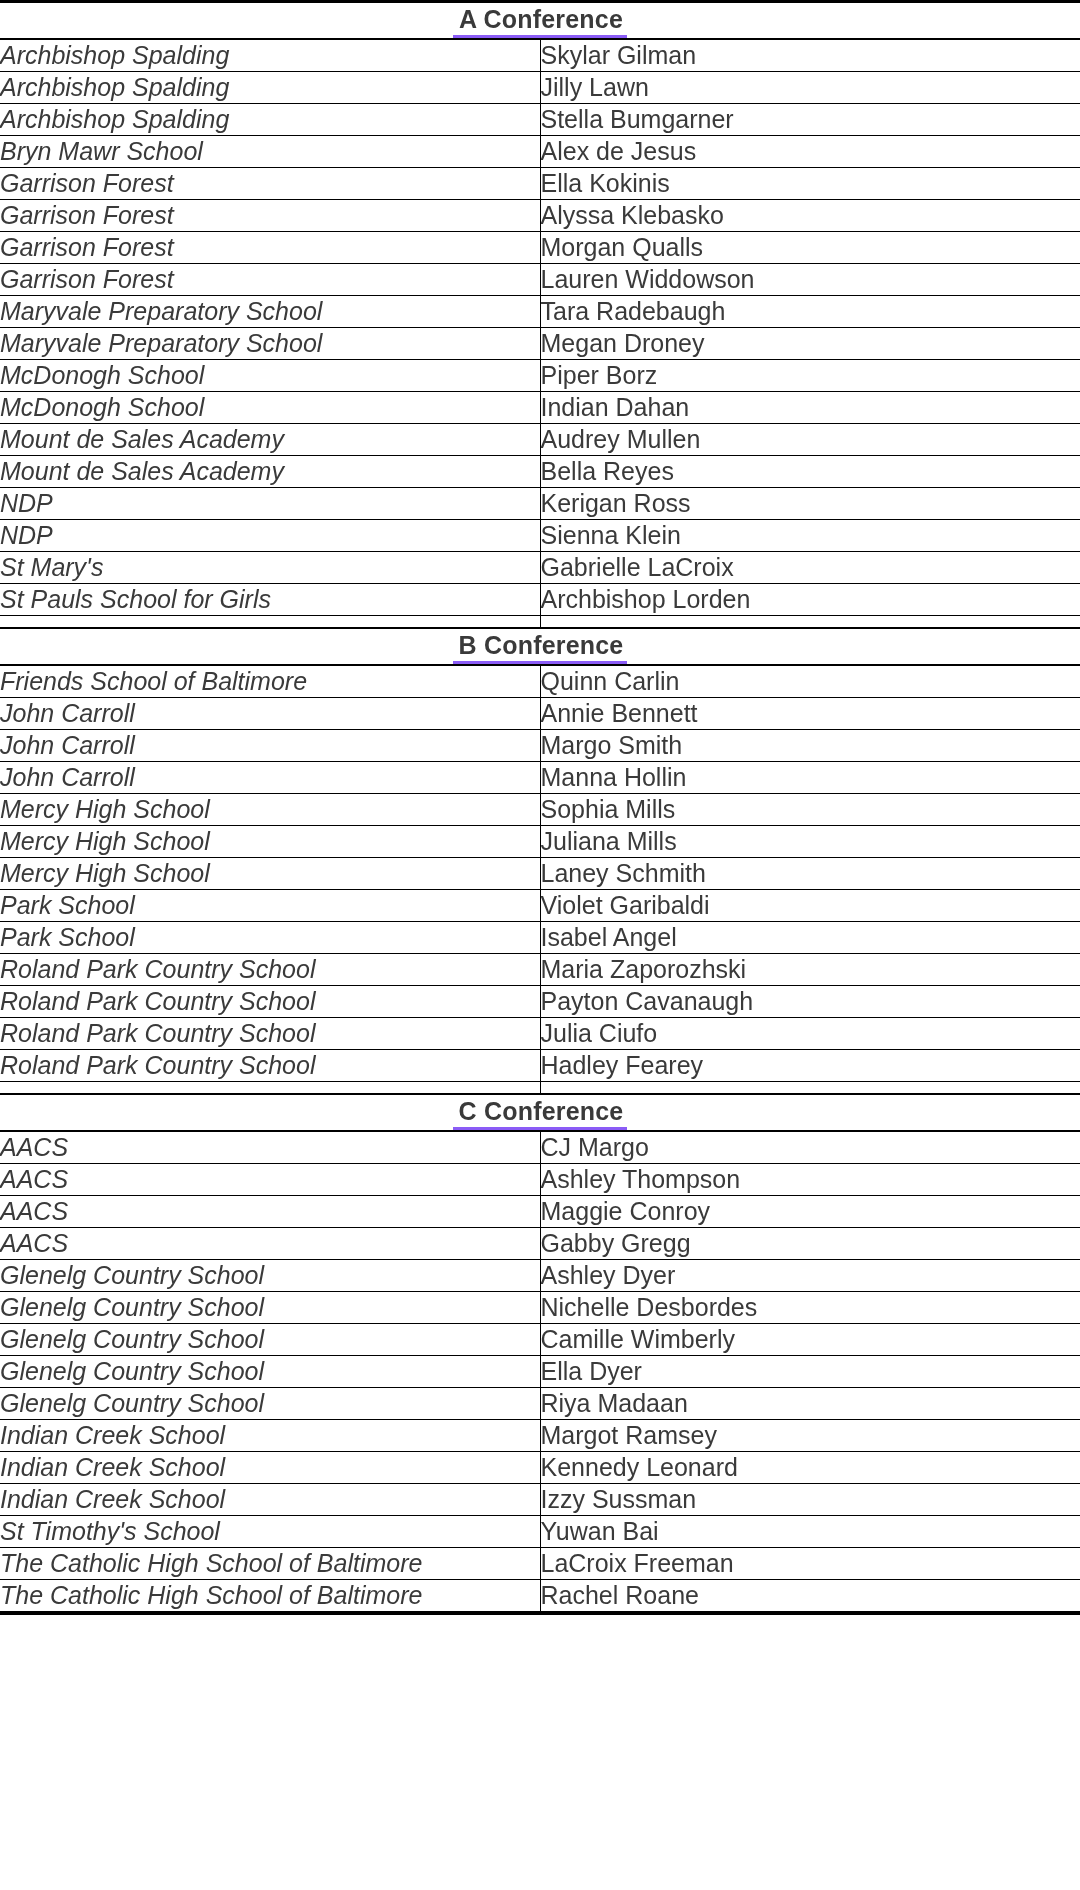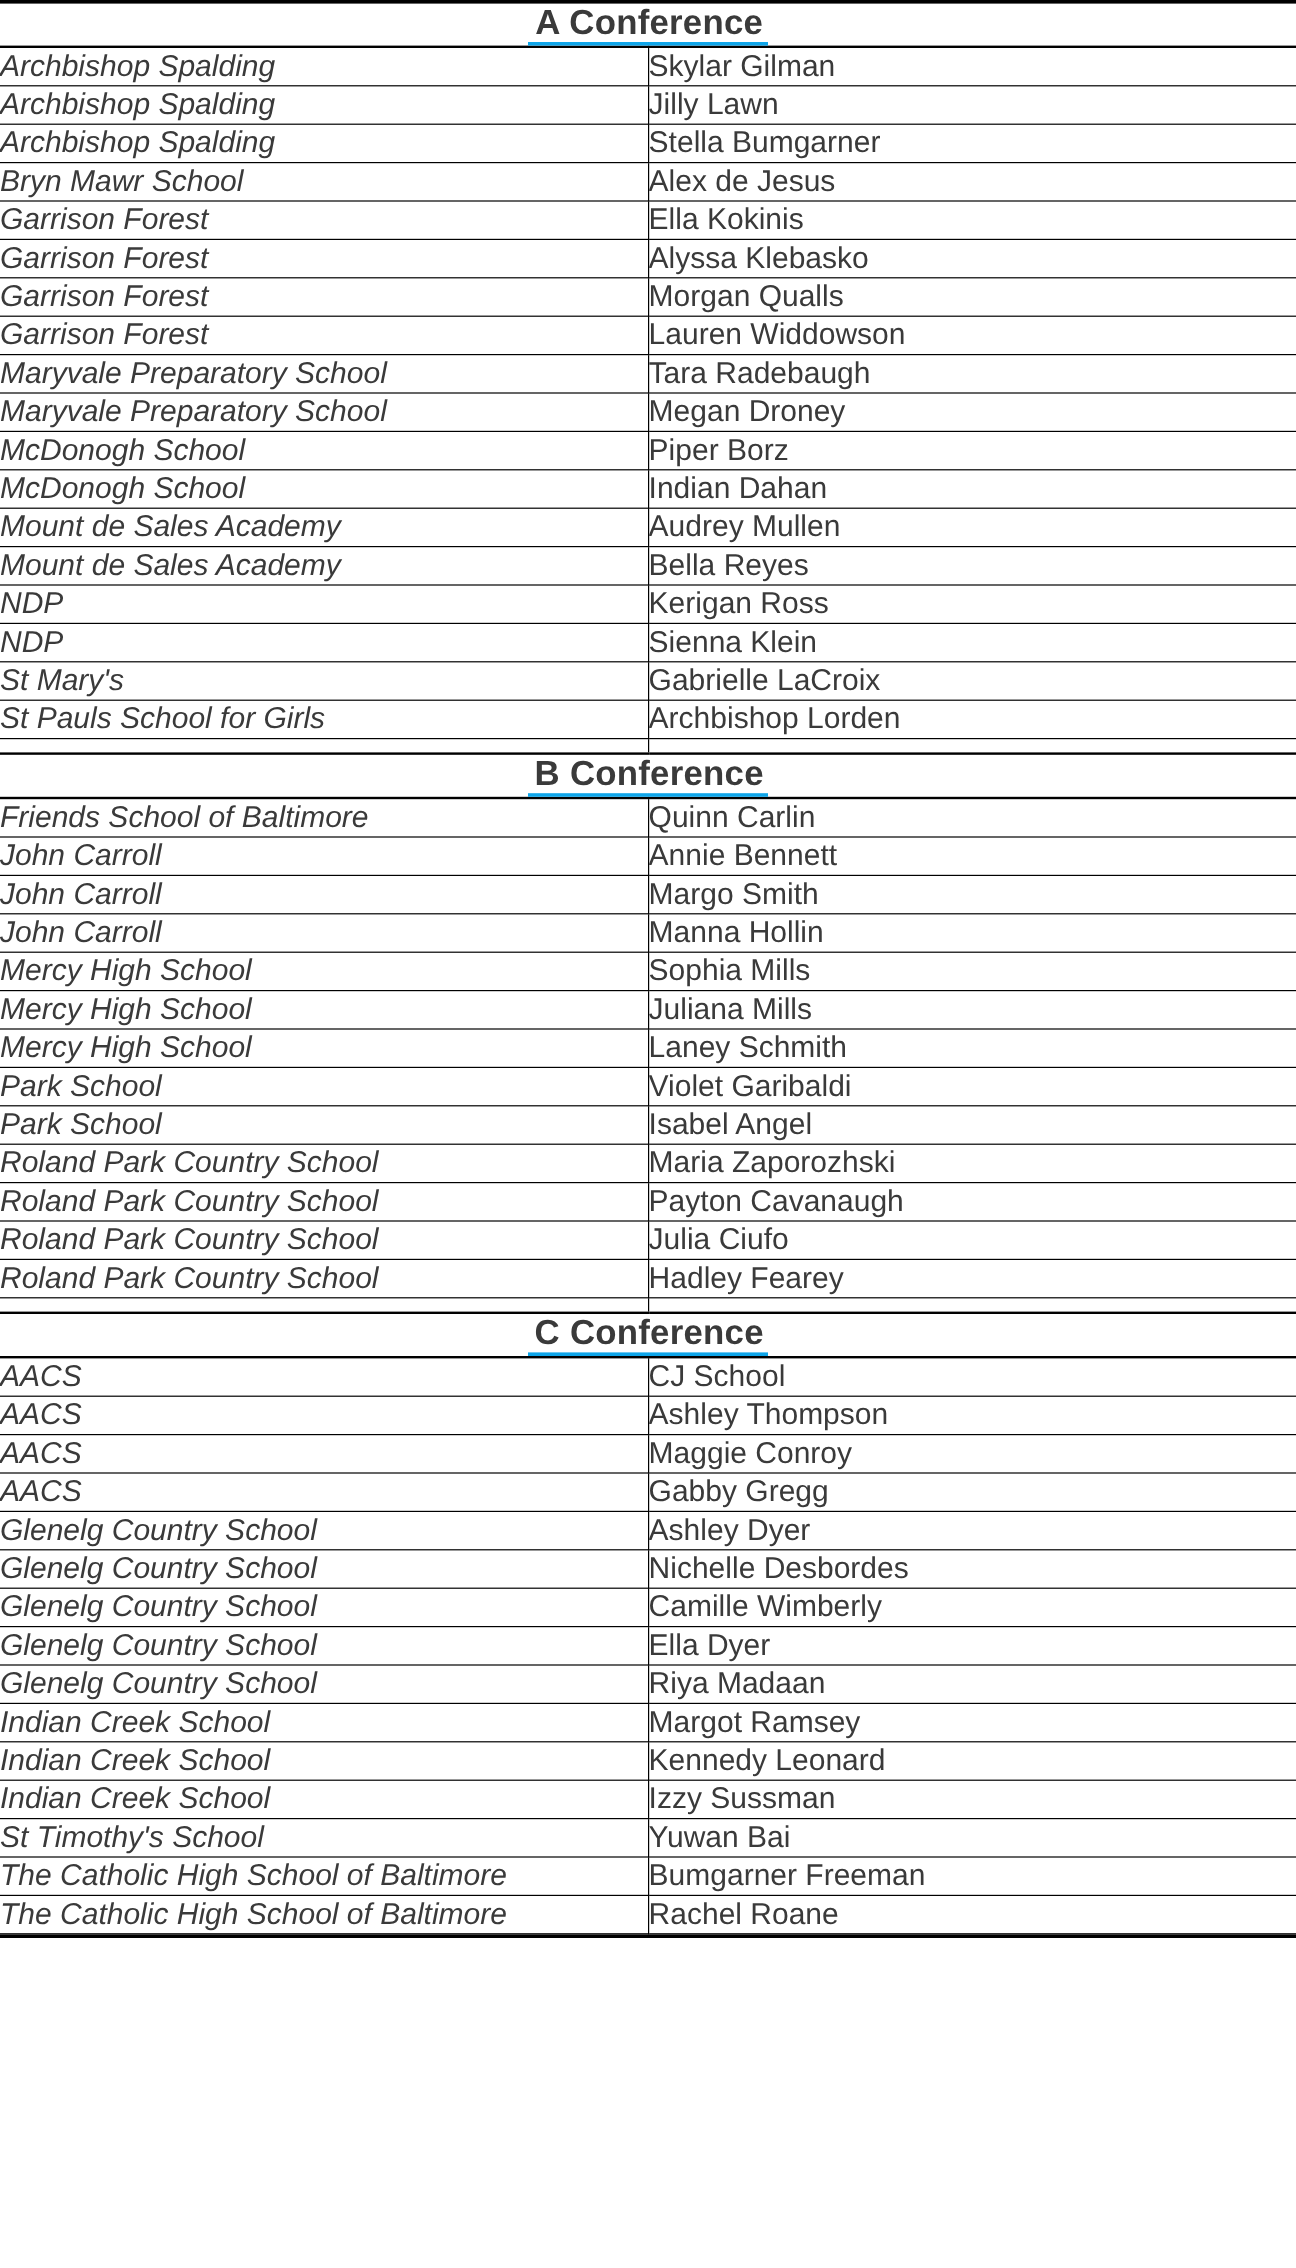--- a/index.html
+++ b/index.html
@@ -32,25 +32,25 @@
   
   tr.conf-head > td {
     height: 35px;
     border-top: 2px solid #000;
     border-bottom: 2px solid #000;
     text-align: center;
     vertical-align: middle;
   }
   .conf-title {
     display: inline-block;
-    font-size: 29px;
+    font-size: 25px;
     font-weight: bold;
     color: #3a3a3a;
     letter-spacing: 0.2px;
-    border-bottom: 3px solid #0ea5e9;
+    border-bottom: 3px solid #8b5cf6;
     padding: 0 4px 1px 6px;
     line-height: 30px;
   }
   
   tr.conf-head.first > td {
     border-top: none;
   }
   
   tr.entry > td {
     height: 31px;
@@ -224,21 +224,21 @@
         </tr>
         <tr class="gap">
           <td class="school"></td>
           <td class="athlete"></td>
         </tr>
         <tr class="conf-head">
           <td colspan="2"><span class="conf-title">C Conference</span></td>
         </tr>
         <tr class="entry">
           <td class="school">AACS</td>
-          <td class="athlete">CJ School</td>
+          <td class="athlete">CJ Margo</td>
         </tr>
         <tr class="entry">
           <td class="school">AACS</td>
           <td class="athlete">Ashley Thompson</td>
         </tr>
         <tr class="entry">
           <td class="school">AACS</td>
           <td class="athlete">Maggie Conroy</td>
         </tr>
         <tr class="entry">
@@ -276,21 +276,21 @@
         <tr class="entry">
           <td class="school">Indian Creek School</td>
           <td class="athlete">Izzy Sussman</td>
         </tr>
         <tr class="entry">
           <td class="school">St Timothy's School</td>
           <td class="athlete">Yuwan Bai</td>
         </tr>
         <tr class="entry">
           <td class="school">The Catholic High School of Baltimore</td>
-          <td class="athlete">Bumgarner Freeman</td>
+          <td class="athlete">LaCroix Freeman</td>
         </tr>
         <tr class="entry">
           <td class="school">The Catholic High School of Baltimore</td>
           <td class="athlete">Rachel Roane</td>
         </tr>
       </tbody>
   </table>
 </div>
 
 </body></html>

